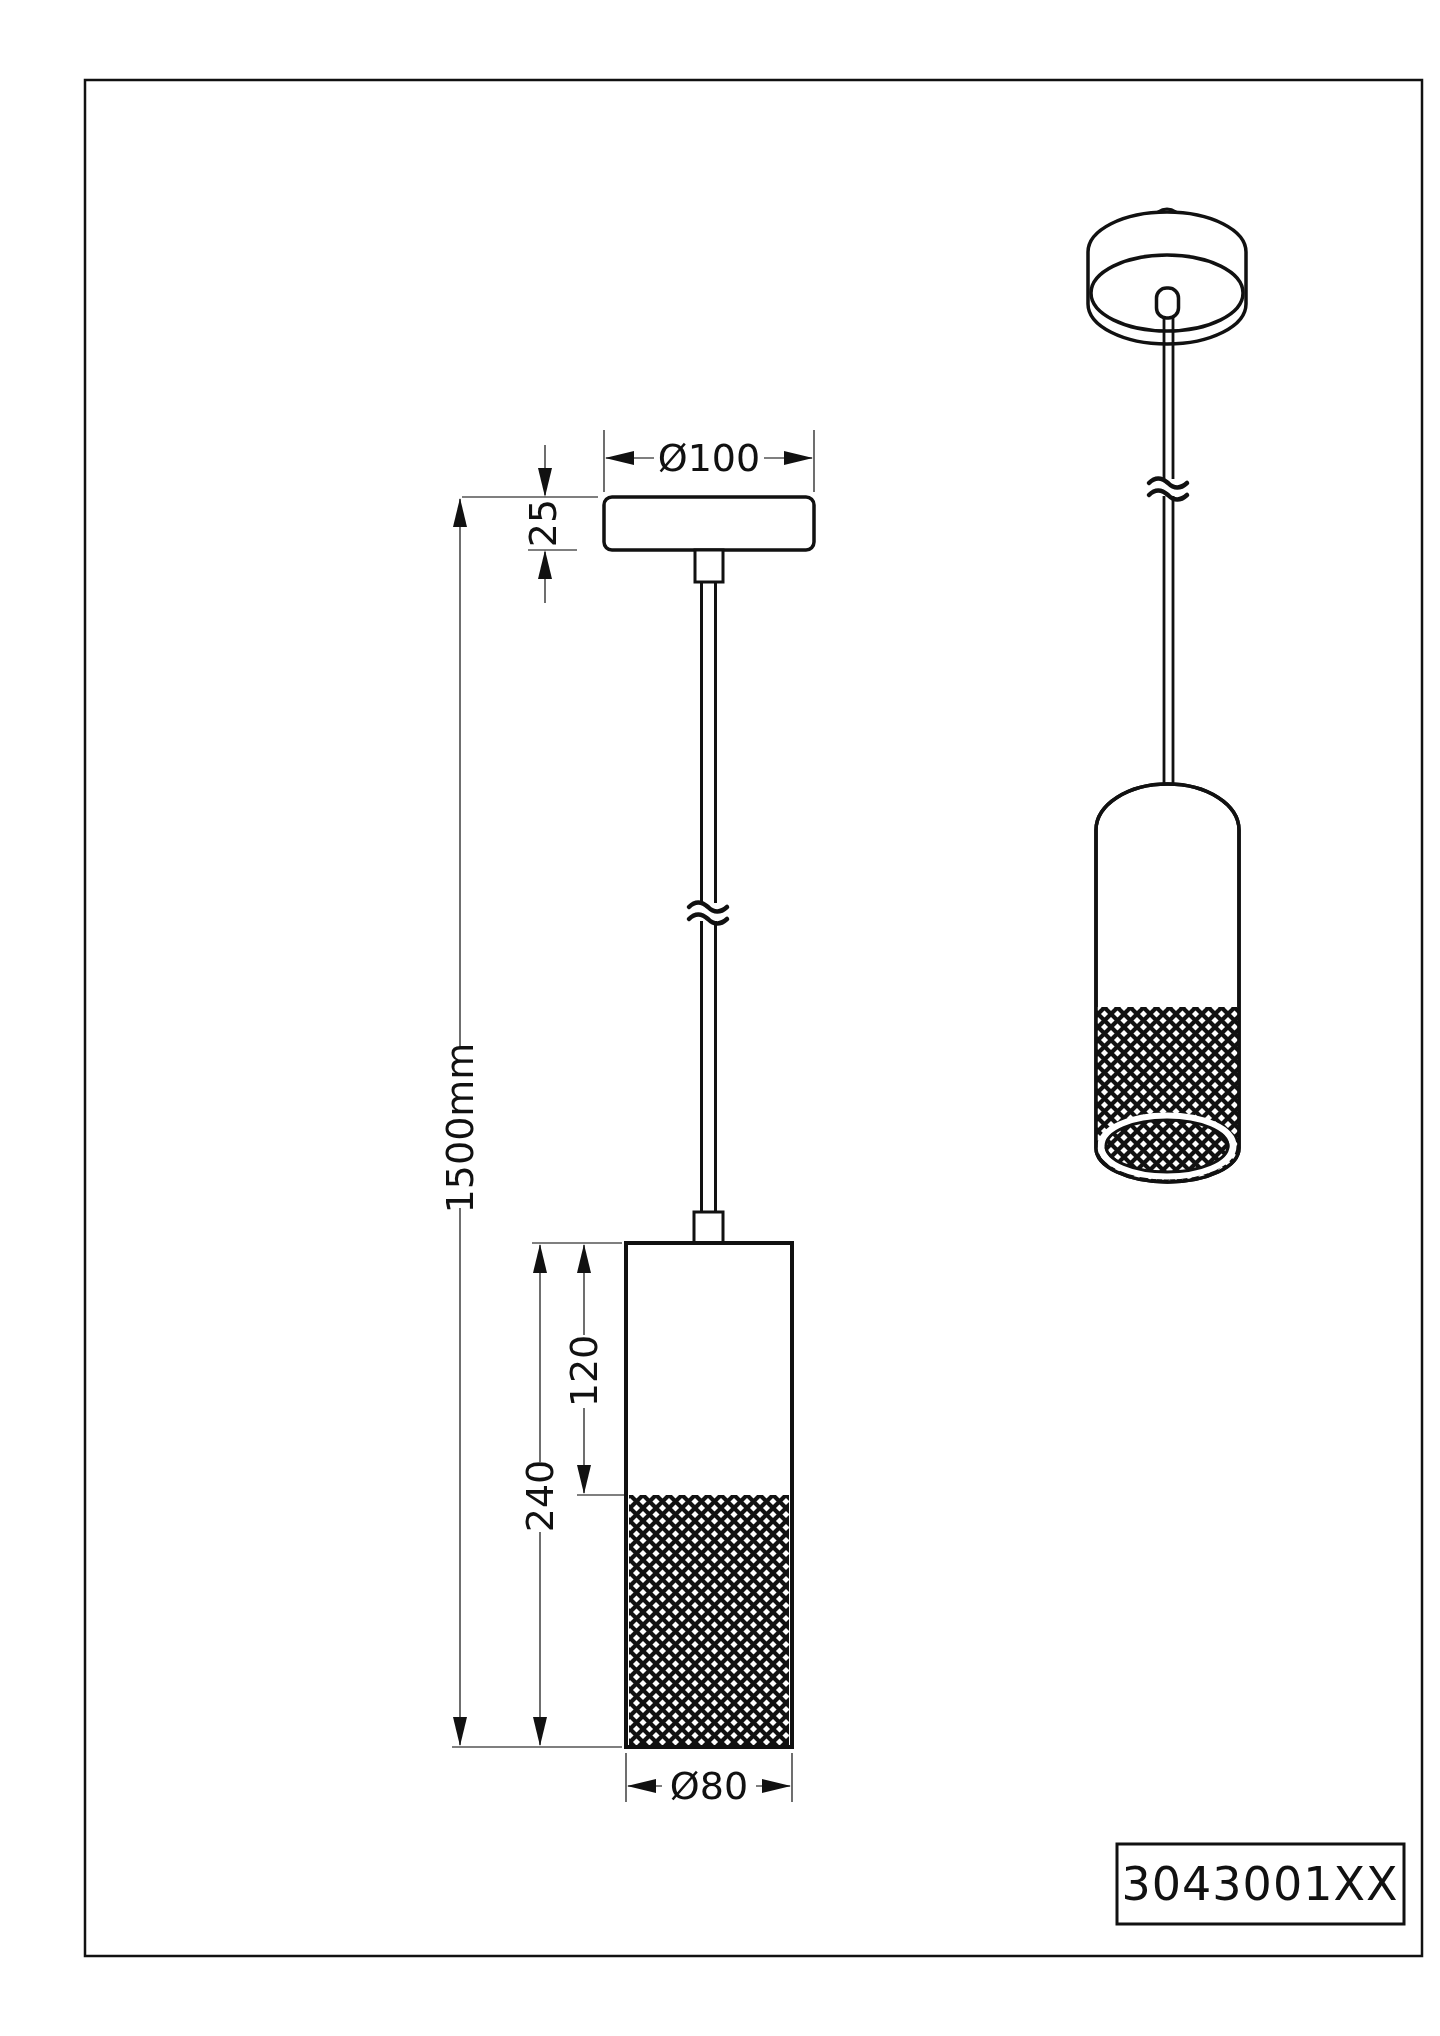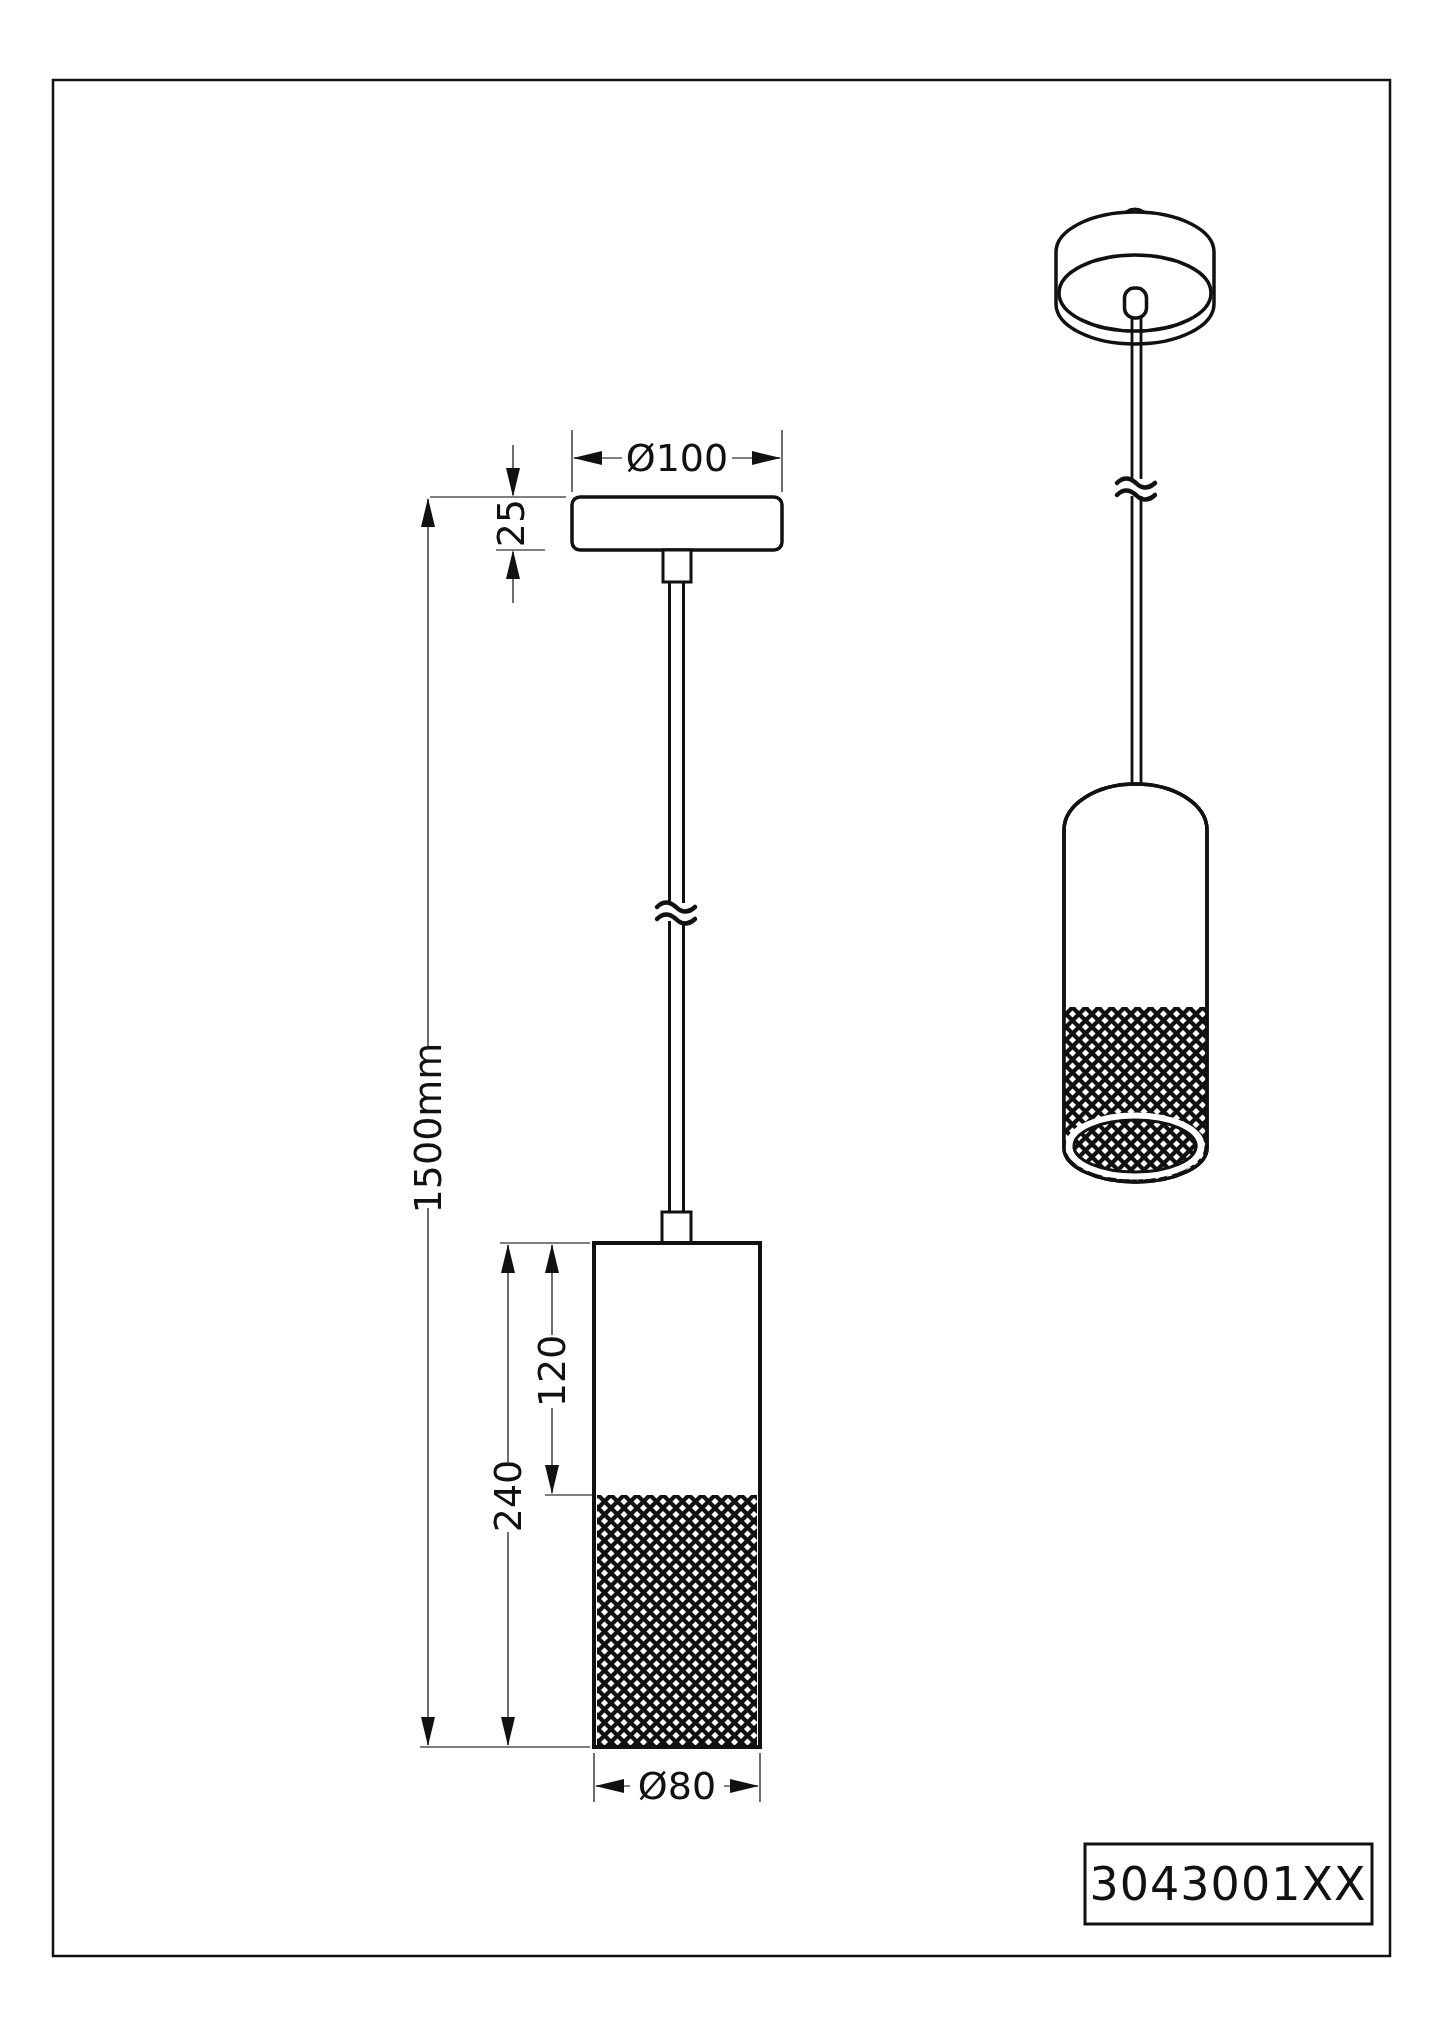--- a/index.html
+++ b/index.html
@@ -9,20 +9,21 @@
     width: 1440px;
     height: 2036px;
     font-family: "DejaVu Sans", "Liberation Sans", sans-serif;
   }
   #stage {
     position: relative;
     width: 1392px;
     height: 2036px;
     background: #ffffff;
     overflow: hidden;
+    padding-left: 32px;
   }
   svg { display: block; }
   .dim-text {
     font-family: "DejaVu Sans", "Liberation Sans", sans-serif;
     font-size: 38px;
     fill: #111111;
   }
   .part-text {
     font-family: "DejaVu Sans", "Liberation Sans", sans-serif;
     font-size: 46px;

